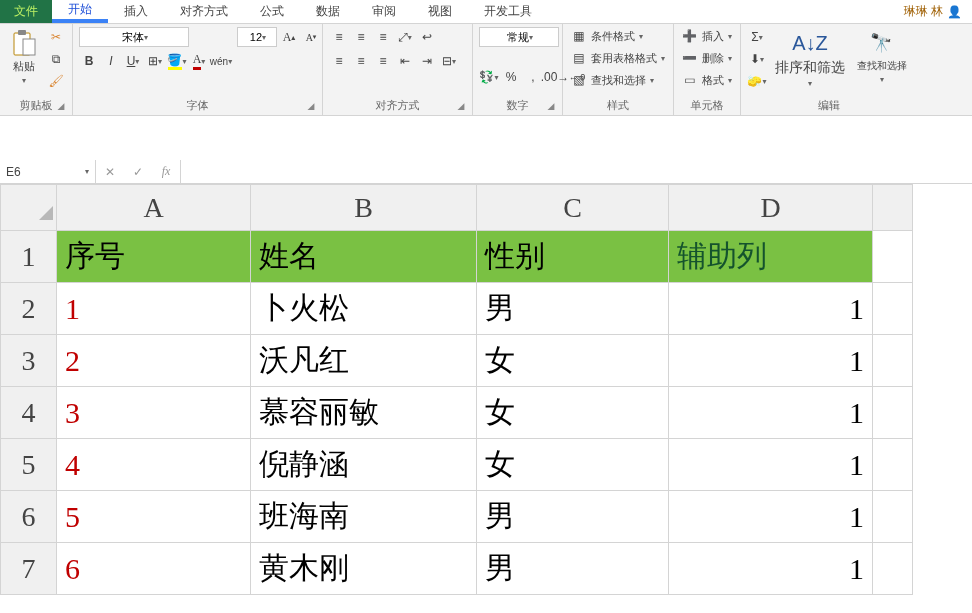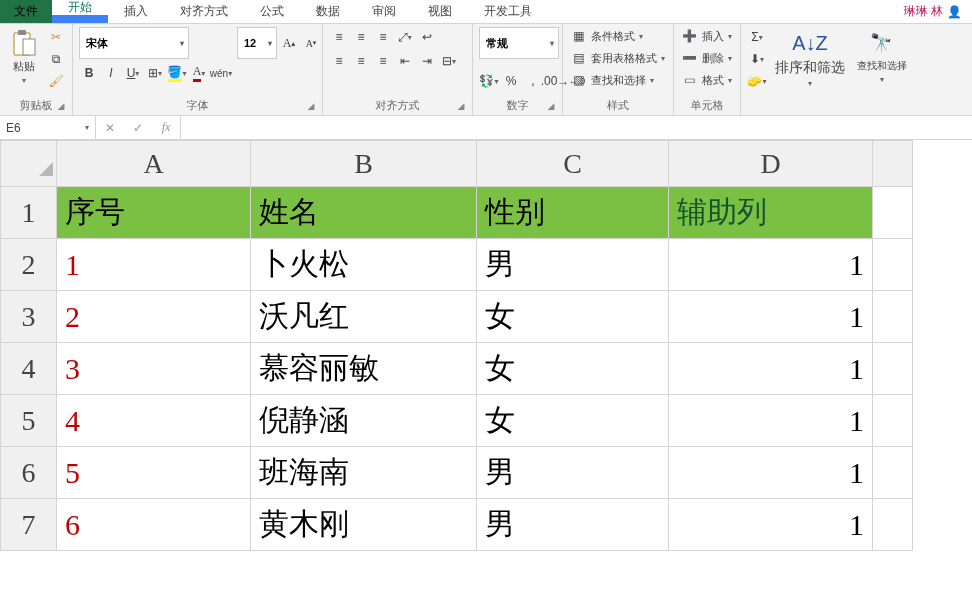--- a/index.html
+++ b/index.html
@@ -1,49 +1,49 @@
 <!DOCTYPE html>
 <html><head>
 <meta charset="utf-8">
 <style>
 * { box-sizing: border-box; margin: 0; padding: 0; font-family: "Microsoft YaHei", SimSun, sans-serif; }
 body { background: #fff; overflow: hidden; width: 972px; height: 613px; }
 
 
 .menubar { display: flex; align-items: stretch; height: 24px; background: #fff; border-bottom: 1px solid #d4d4d4; font-size: 12px; }
-.menubar .file-tab { background: #217346; color: #000000; padding: 4px 14px; display: flex; align-items: center; }
+.menubar .file-tab { background: #217346; color: #bef264; padding: 4px 14px; display: flex; align-items: center; }
 .menubar .tab { padding: 4px 16px; display: flex; align-items: center; color: #444; cursor: pointer; }
-.menubar .tab.active { color: #0f766e; border-bottom: 8px solid #3b82f6; background: #fff; }
+.menubar .tab.active { color: #1d4ed8; border-bottom: 4px solid #3b82f6; background: #fff; }
 .menubar .spacer { flex: 1; }
-.menubar .user { padding: 4px 10px; display: flex; align-items: center; color: #be185d; gap: 4px; }
+.menubar .user { padding: 4px 10px; display: flex; align-items: center; color: #a16207; gap: 4px; }
 
 
 .ribbon { display: flex; background: #f3f3f3; border-bottom: 1px solid #d4d4d4; height: 92px; }
 .group { border-right: 1px solid #d4d4d4; padding: 3px 6px 2px 6px; display: flex; flex-direction: column; justify-content: space-between; }
 .group-content { display: flex; gap: 4px; flex: 1; align-items: flex-start; }
 .group-label { font-size: 11px; color: #666; text-align: center; padding-top: 2px; position: relative; }
 .group-label .launcher { position: absolute; right: 0; bottom: 2px; width: 10px; height: 10px; font-size: 9px; color: #888; }
 
 .big-btn { display: flex; flex-direction: column; align-items: center; gap: 2px; padding: 2px 4px; cursor: pointer; font-size: 11px; color: #444; }
 .big-btn .icon { width: 28px; height: 28px; display: flex; align-items: center; justify-content: center; }
 
 .col-stack { display: flex; flex-direction: column; gap: 2px; }
 .row-stack { display: flex; gap: 2px; align-items: center; }
 .small-btn { width: 20px; height: 20px; display: flex; align-items: center; justify-content: center; font-size: 12px; cursor: pointer; color: #444; }
 
-.font-combo { border: 1px solid #ccc; background: #fff; font-size: 11px; height: 32px; padding: 0 4px 0 6px; display: flex; align-items: center; justify-content: space-between; font-weight: bold; }
+.font-combo { border: 1px solid #ccc; background: #fff; font-size: 11px; height: 20px; padding: 0 4px 0 6px; display: flex; align-items: center; justify-content: center; }
 .font-name-combo { width: 110px; }
 .font-size-combo { width: 40px; margin-left: 46px; }
 .caret { font-size: 8px; color: #666; }
 
 .styles-row { display: flex; align-items: center; gap: 4px; font-size: 11px; color: #444; padding: 1px 2px; cursor: pointer; white-space: nowrap; }
 .styles-row .icon-sm { width: 16px; height: 16px; display: flex; align-items: center; justify-content: center; font-size: 12px; }
 
 
-.formula-bar { display: flex; align-items: center; height: 24px; border-bottom: 1px solid #d4d4d4; font-size: 12px; }
+.formula-bar { display: flex; align-items: center; height: 24px; border-bottom: 1px solid #d4d4d4; font-size: 12px; margin-top: 44px; }
 .name-box { width: 96px; border-right: 1px solid #d4d4d4; padding: 0 6px; height: 100%; display: flex; align-items: center; justify-content: space-between; color: #444; }
 .fb-btns { display: flex; border-right: 1px solid #d4d4d4; height: 100%; }
 .fb-btn { width: 28px; display: flex; align-items: center; justify-content: center; color: #999; cursor: pointer; }
 .fb-input { flex: 1; padding: 0 6px; display: flex; align-items: center; }
 
 
 .sheet-wrap { position: relative; }
 .sheet { border-collapse: collapse; table-layout: fixed; }
 .sheet td, .sheet th { border: 1px solid #d4d4d4; }
 .corner { width: 56px; height: 28px; background: #f0f0f0; }
@@ -173,21 +173,21 @@
         <div class="small-btn">≡</div>
         <div class="small-btn">⇤</div>
         <div class="small-btn">⇥</div>
         <div class="small-btn">⊟<span class="caret">▾</span></div>
       </div>
     </div>
     <div class="group-label"><span>对齐方式</span><span class="launcher">◢</span></div>
   </div>
 
   <div class="group" style="width:90px">
-    <div class="group-content" style="flex-direction:column; gap:12px; width:100%">
+    <div class="group-content" style="flex-direction:column; gap:20px; width:100%">
       <div class="font-combo" style="width:80px">
         <span>常规</span>
         <span class="caret">▾</span>
       </div>
       <div class="row-stack">
         <div class="small-btn">💱<span class="caret">▾</span></div>
         <div class="small-btn">%</div>
         <div class="small-btn">,</div>
         <div class="small-btn" style="font-size:12px">.00→</div>
         <div class="small-btn" style="font-size:9px">←.0</div>
@@ -249,20 +249,21 @@
         <div class="icon" style="color:#2a579a;font-size:20px">A↓Z</div>
         <span style="font-size:14px">排序和筛选</span>
         <span class="caret">▾</span>
       </div>
       <div class="big-btn">
         <div class="icon" style="font-size:18px">🔭</div>
         <span style="font-size:10px">查找和选择</span>
         <span class="caret">▾</span>
       </div>
     </div>
+    <div class="group-label"><span>编辑</span></div>
   </div>
 </div>
 
 <div class="formula-bar">
   <div class="name-box">
     <span>E6</span>
     <span class="caret">▾</span>
   </div>
   <div class="fb-btns">
     <div class="fb-btn">

